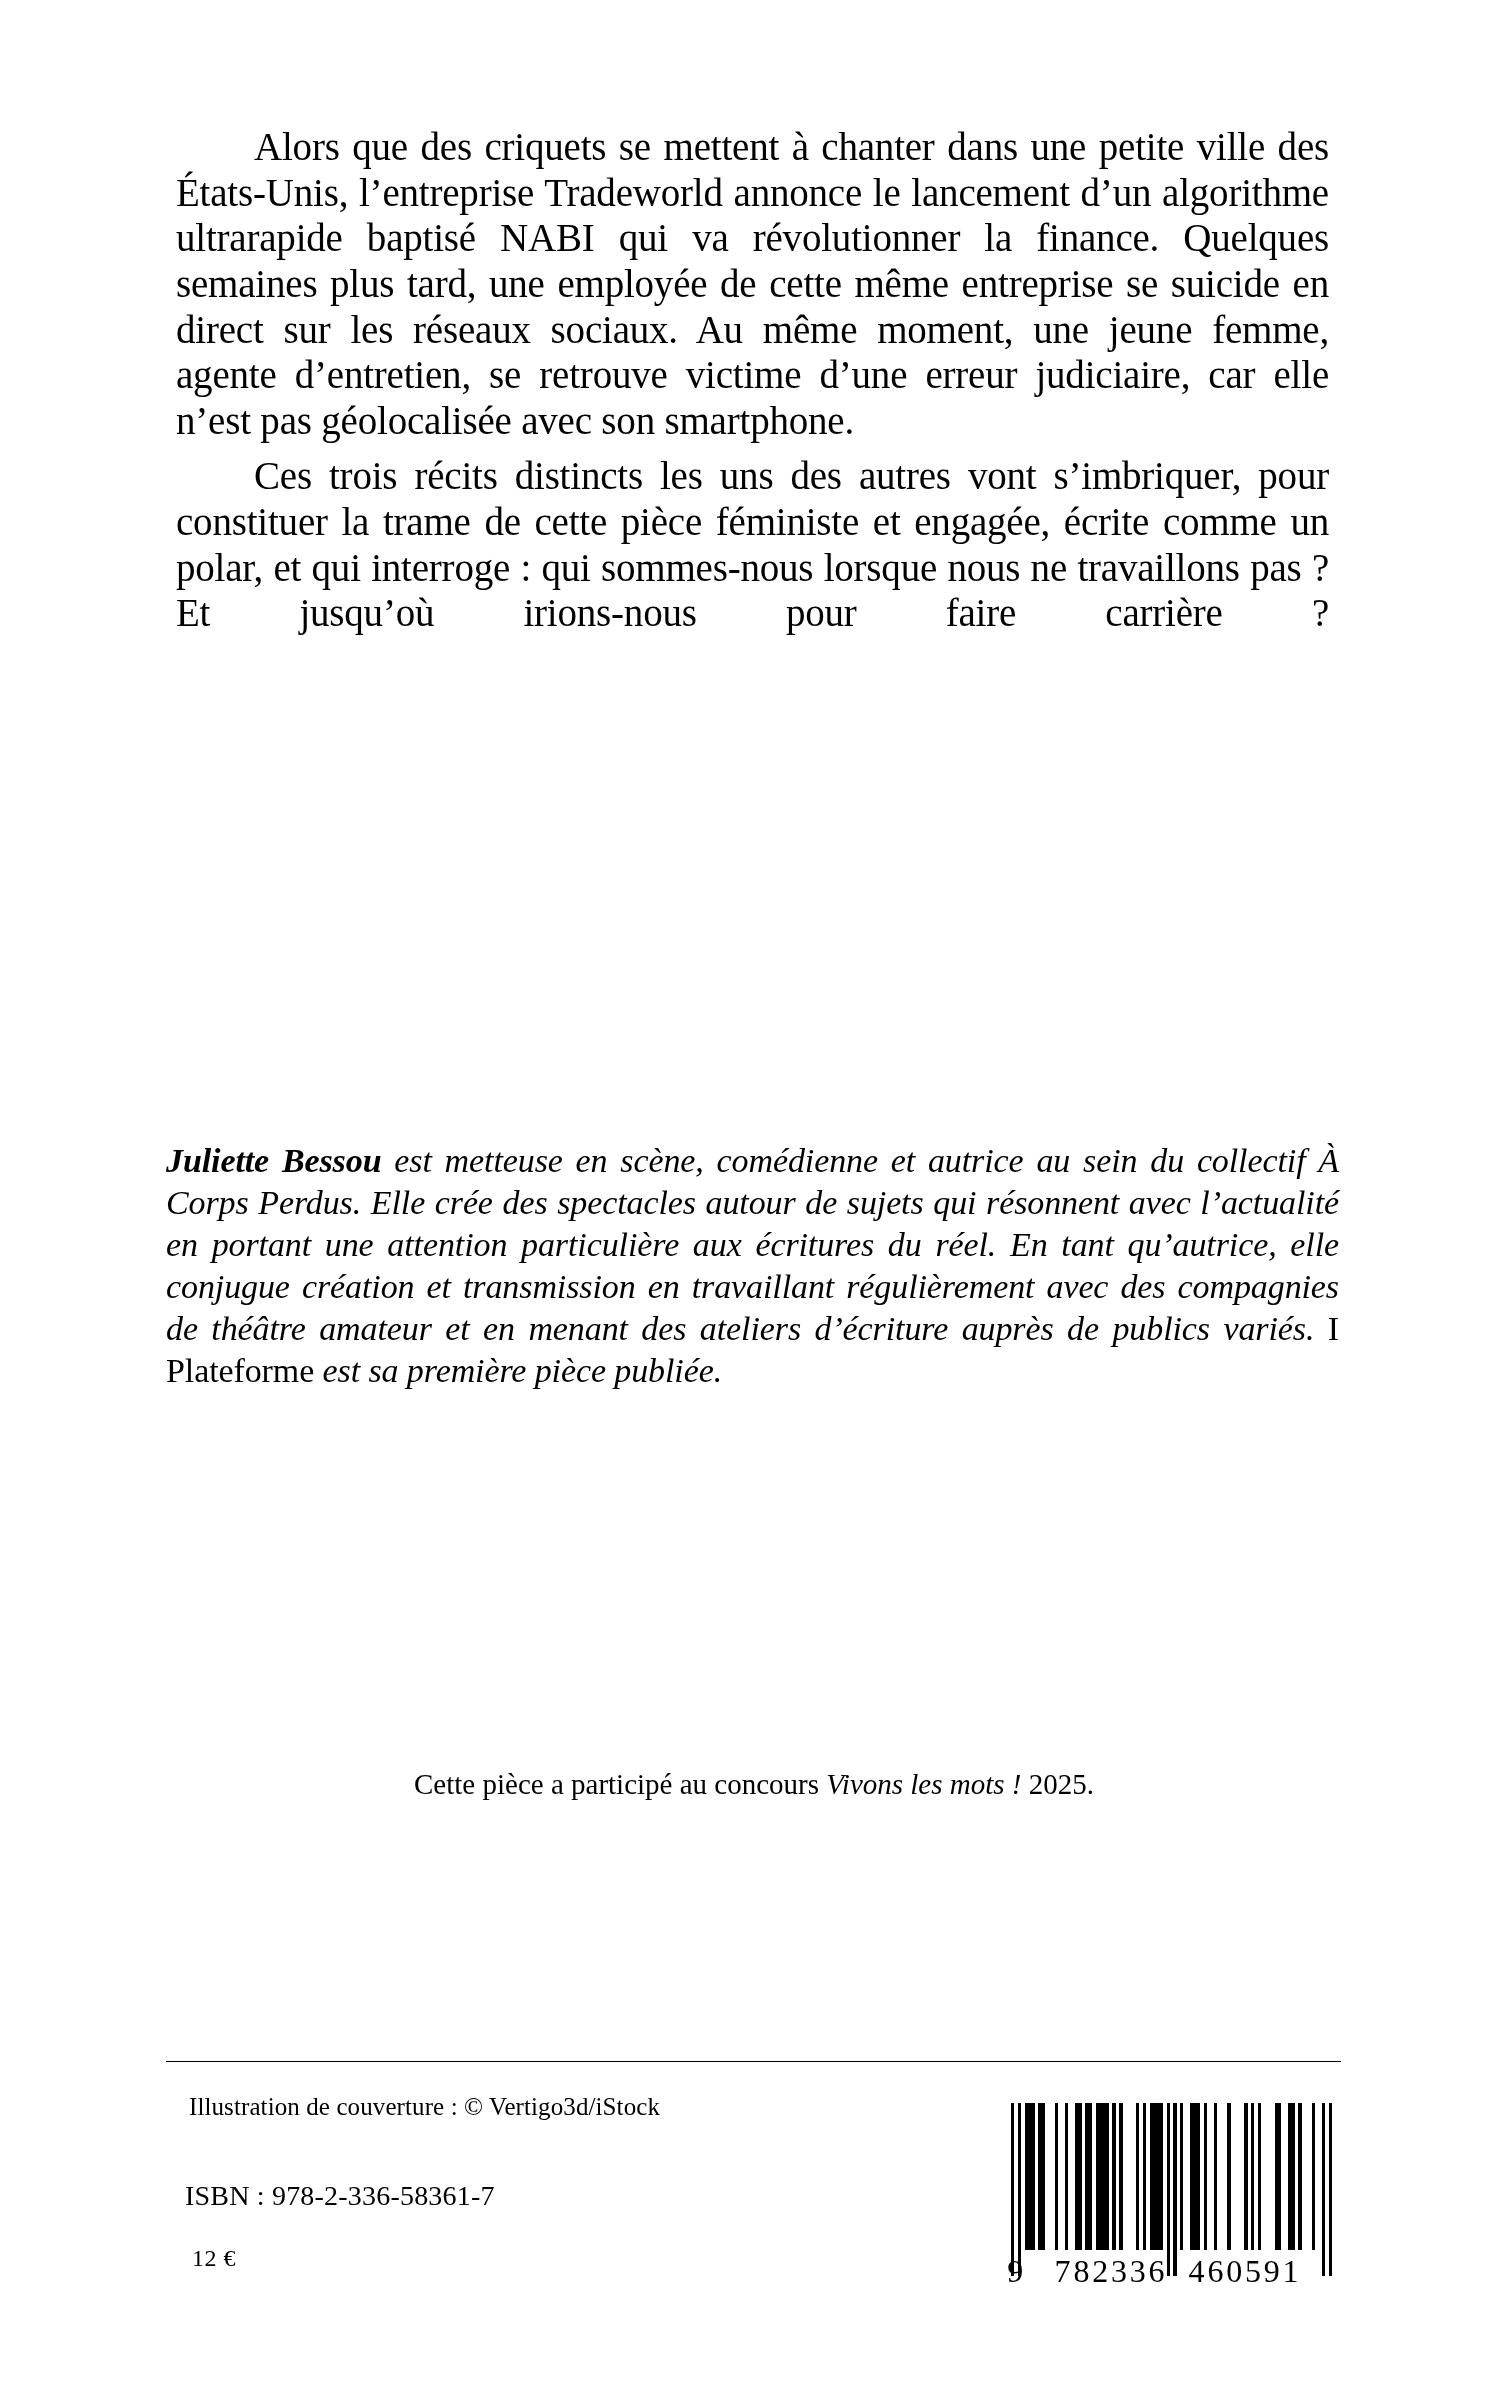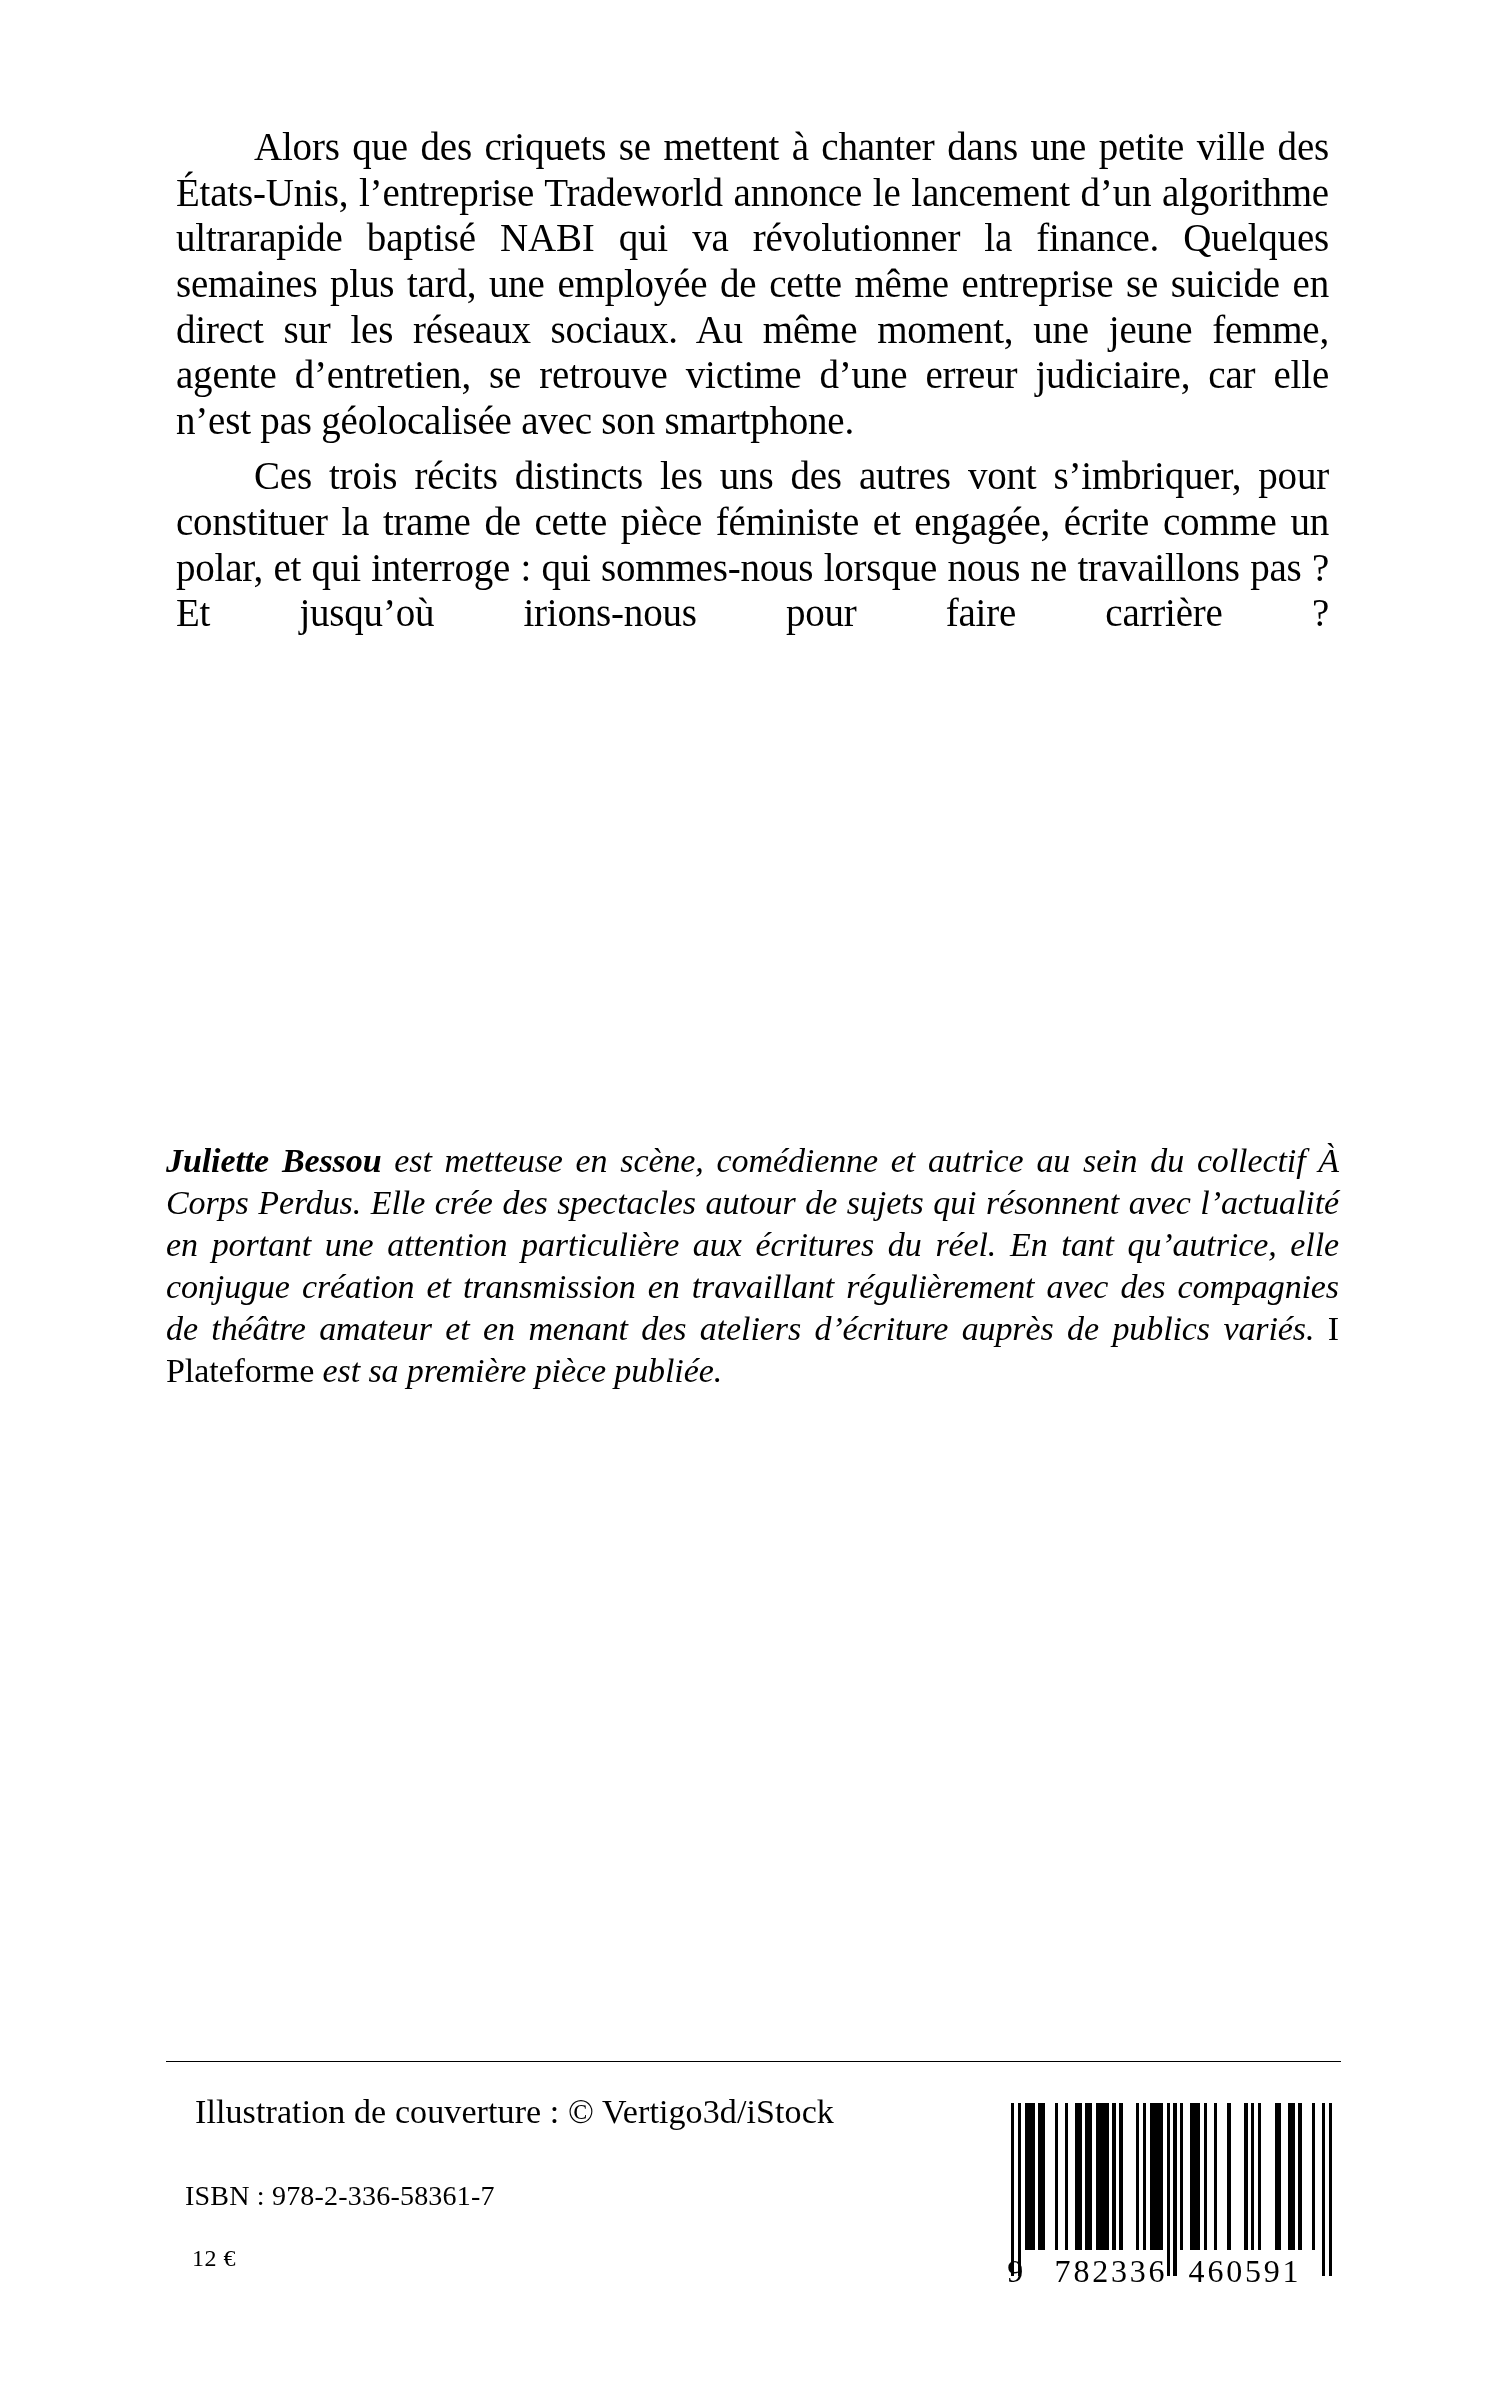--- a/index.html
+++ b/index.html
@@ -95,23 +95,23 @@
     position: absolute;
     left: 166px;
     top: 2061px;
     width: 1175px;
     height: 0.9px;
     background: #000000;
   }
 
   .credit-line {
     position: absolute;
-    left: 195px;
+    left: 189px;
     top: 2093px;
-    font-size: 34px;
+    font-size: 25px;
     letter-spacing: 0.1px;
   }
 
   .isbn-line {
     position: absolute;
     left: 185px;
     top: 2180px;
     font-size: 28px;
     letter-spacing: 0.2px;
   }
@@ -191,20 +191,21 @@
   <div class="blurb">
     <p>Alors que des criquets se mettent à chanter dans une petite ville des États-Unis, l’entreprise Tradeworld annonce le lancement d’un algorithme ultrarapide baptisé NABI qui va révolutionner la finance. Quelques semaines plus tard, une employée de cette même entreprise se suicide en direct sur les réseaux sociaux. Au même moment, une jeune femme, agente d’entretien, se retrouve victime d’une erreur judiciaire, car elle n’est pas géolocalisée avec son smartphone.</p>
     <p class="nowrap-last">Ces trois récits distincts les uns des autres vont s’imbriquer, pour constituer la trame de cette pièce féministe et engagée, écrite comme un polar, et qui interroge : qui sommes-nous lorsque nous ne travaillons pas ? Et jusqu’où irions-nous pour faire carrière ?</p>
   </div>
 
   <div class="bio">
     <p><span class="author-name">Juliette Bessou</span><span> est metteuse en scène, comédienne et autrice au sein du collectif À Corps Perdus. Elle crée des spectacles autour de sujets qui résonnent avec l’actualité en portant une attention particulière aux écritures du réel. En tant qu’autrice, elle conjugue création et transmission en travaillant régulièrement avec des compagnies de théâtre amateur et en menant des ateliers d’écriture auprès de publics variés. </span><span class="work-title">I Plateforme</span><span> est sa première pièce publiée.</span></p>
   </div>
 
 
+  <div class="contest-note"><span>Cette pièce a participé au concours </span><span class="contest-title">Vivons les mots !</span><span> 2025.</span></div>
 
   <div class="footer-rule"></div>
 
   <div class="credit-line">Illustration de couverture : © Vertigo3d/iStock</div>
   <div class="isbn-line">ISBN : 978-2-336-58361-7</div>
   <div class="price-line">12 €</div>
 
   <div class="barcode-box">
     <div class="barcode-bars" id="barcode-bars">
         <div class="bar guard" style="width: 3.4px;"></div>

